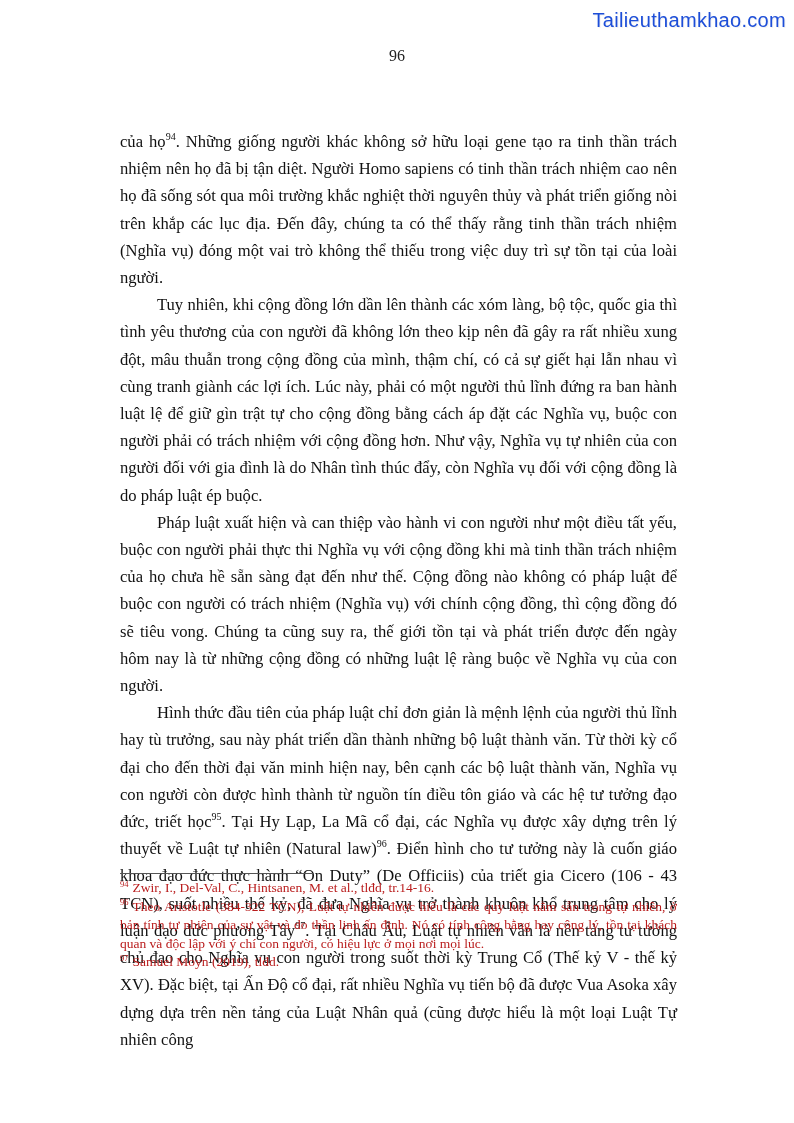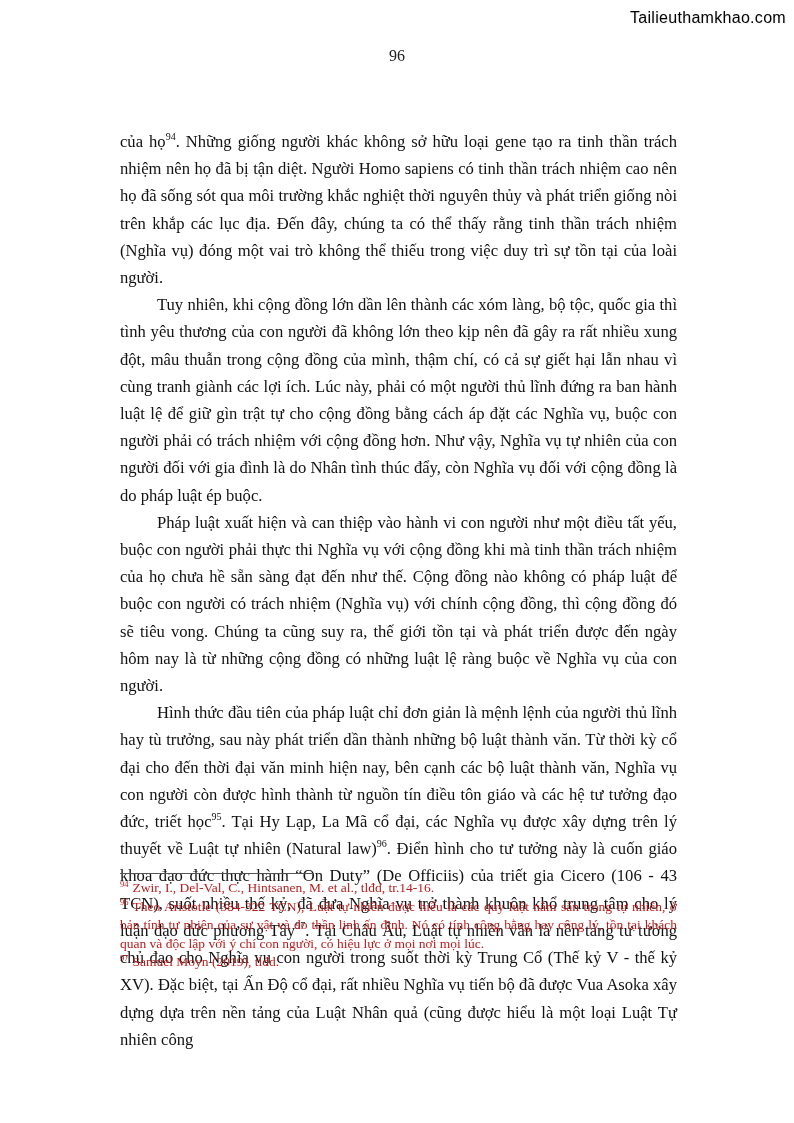--- a/index.html
+++ b/index.html
@@ -8,22 +8,22 @@
     position:relative;
     width:794px; height:1123px;
     background:#ffffff;
     font-family:"Liberation Serif", "DejaVu Serif", serif;
     color:#1a1a1a;
     overflow:hidden;
   }
   .watermark {
     position:absolute; top:9px; right:8px;
     font-family:"Liberation Sans", sans-serif;
-    font-size:16px;
-    color:#000000;
+    font-size:20px;
+    color:#1d4ed8;
     text-shadow:1px 1px 0 #f2f2f2;
     letter-spacing:0.3px;
   }
   .page-number {
     position:absolute; top:47px; left:0; right:0;
     text-align:center;
     font-size:16px;
     color:#222;
   }
   .body-text {

